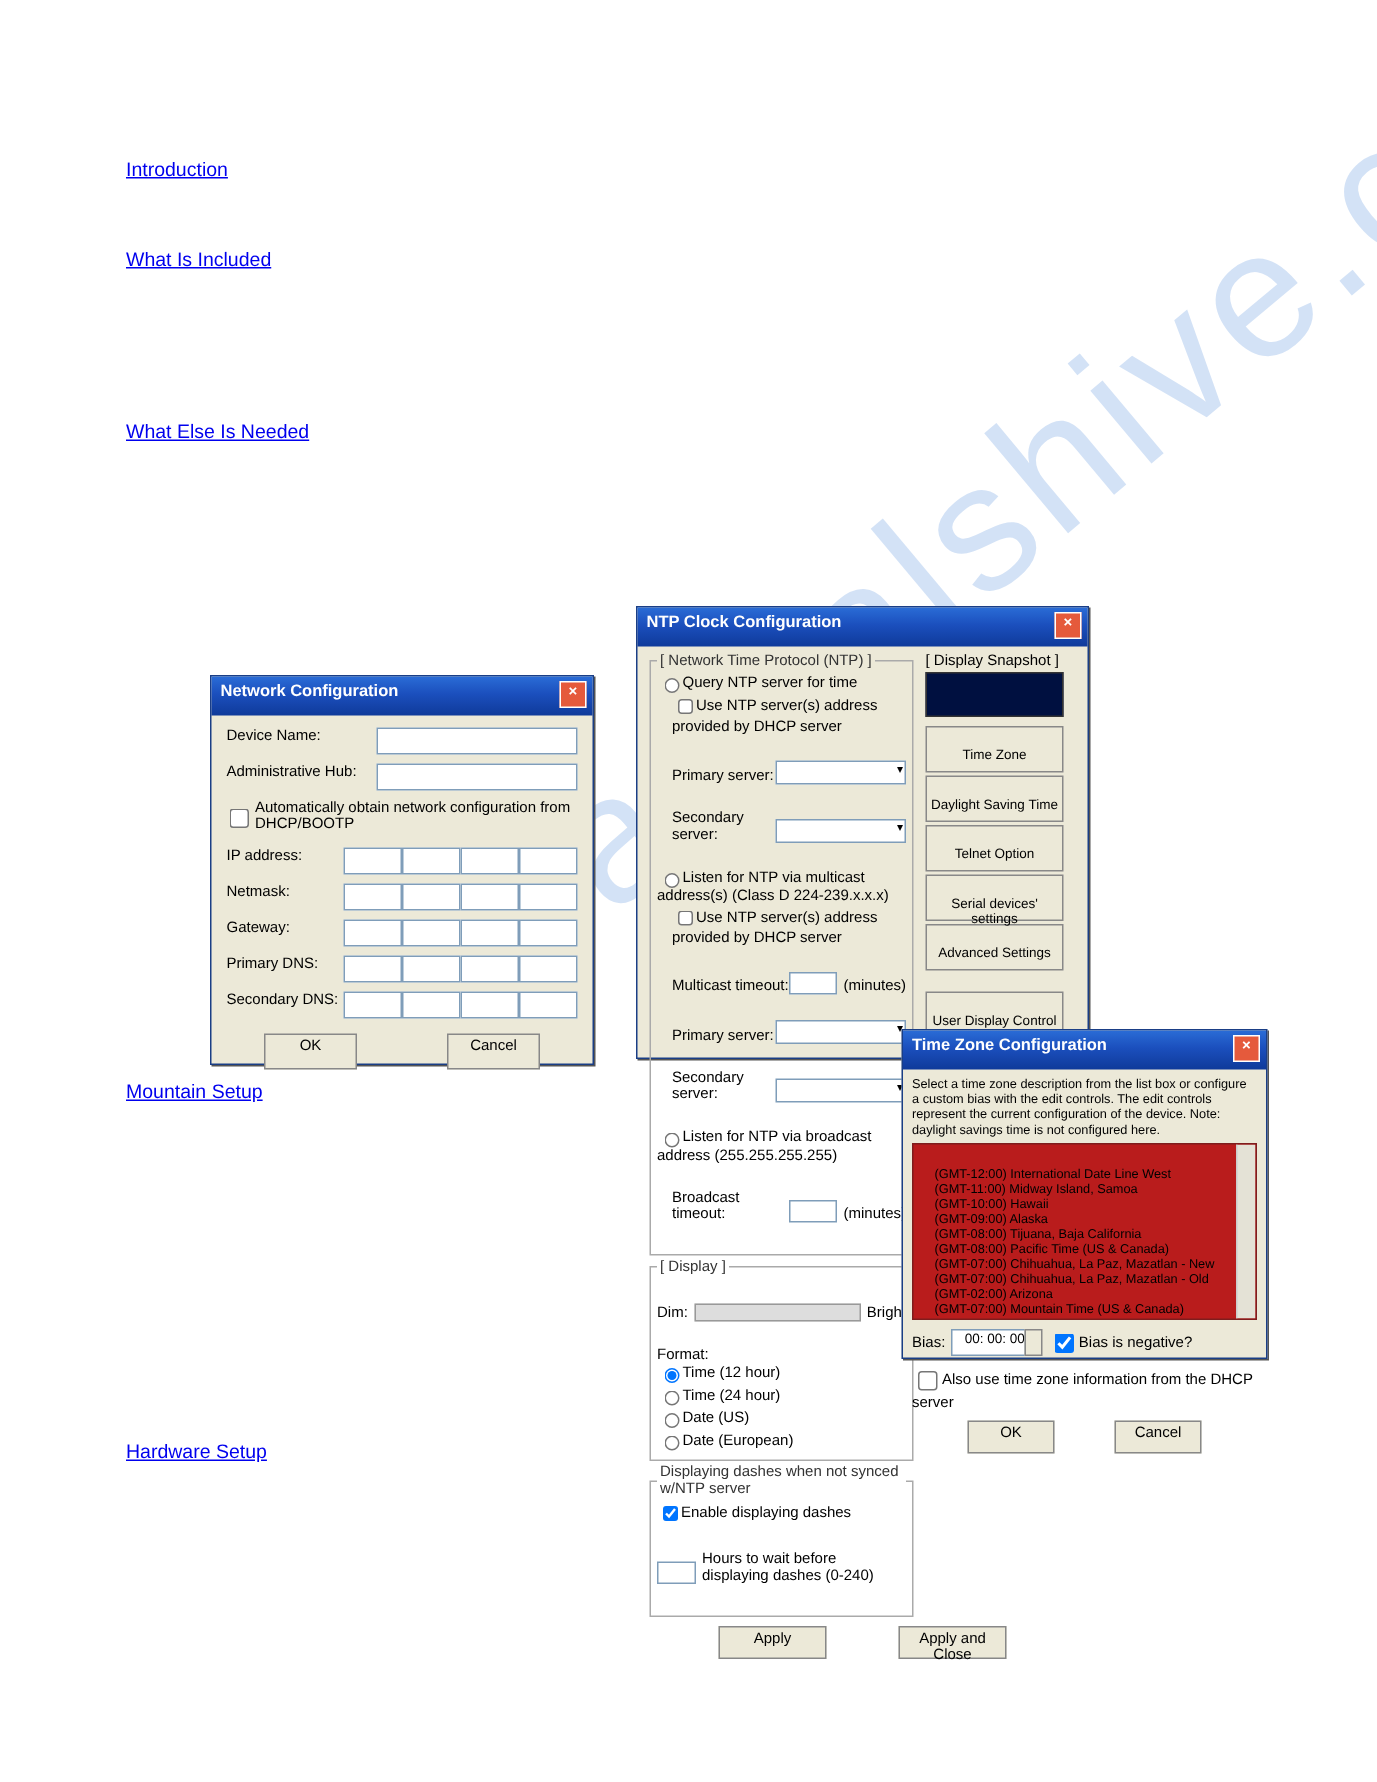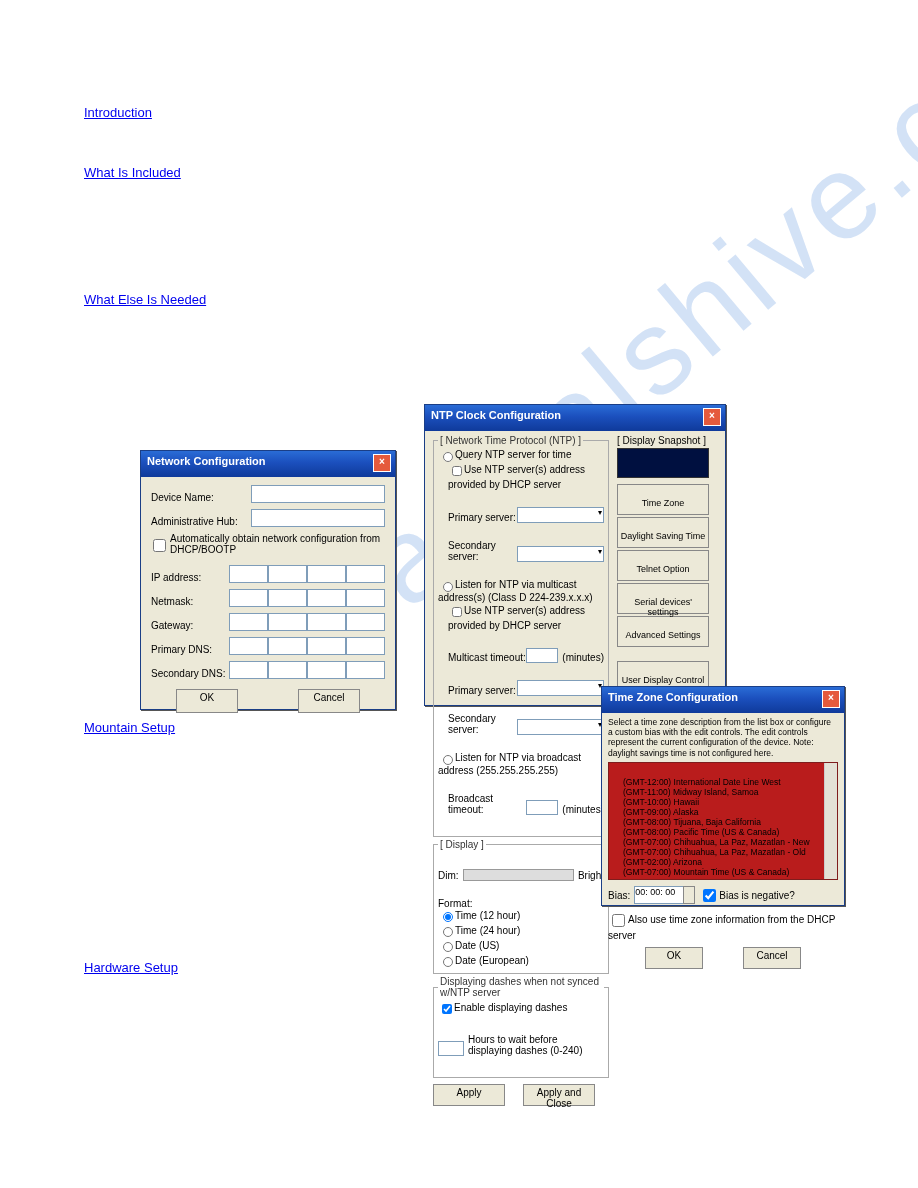--- a/index.html
+++ b/index.html
@@ -1,38 +1,38 @@
 <!DOCTYPE html>
 <html><head>
 <meta charset="utf-8">
 <style>
 body{margin:0;background:#fff;font-family:Tahoma,Arial,sans-serif;font-size:11px;color:#000;width:918px;height:1188px;position:relative}
 .page{position:relative;width:918px;height:1188px}
 .slink{color:#00e;text-decoration:underline;font-size:13px}
 .s1{position:absolute;left:84px;top:105px}
 .s2{position:absolute;left:84px;top:165px}
-.s3{position:absolute;left:84px;top:292px}
+.s3{position:absolute;left:84px;top:280px}
 .s4{position:absolute;left:84px;top:720px}
 .s5{position:absolute;left:84px;top:960px}
 .wm{position:absolute;left:180px;top:250px;font-size:120px;color:rgba(80,140,220,0.25);transform:rotate(-40deg);pointer-events:none;font-family:Arial;letter-spacing:6px}
 
 
 .win{position:absolute;background:#ece9d8;border:1px solid #1a3e86;box-shadow:1px 1px 0 #555}
 .tbar{height:22px;background:linear-gradient(#2a6cd6,#1b4fbd 45%,#0f3a9a);color:#fff;font-weight:bold;font-size:11px;padding:4px 6px 0;position:relative}
 .tclose{position:absolute;right:4px;top:3px;width:16px;height:16px;background:#e55a3c;border:1px solid #fff;color:#fff;font-weight:bold;font-size:10px;text-align:center;line-height:14px}
 .lbl{font-size:10px}
 .tb{border:1px solid #7f9db9;background:#fff;height:16px}
 .btn{background:#ece9d8;border:1px solid #888;font-size:10px;height:20px;text-align:center;padding-top:2px}
 fieldset{border:1px solid #aaa;margin:4px;padding:4px 6px 6px}
 legend{font-size:10px;color:#333}
 
 
 .nc{left:140px;top:450px;width:254px;height:258px}
 .nc .body{padding:8px 10px}
-.nc .row{display:flex;align-items:flex-end;margin-bottom:6px}
+.nc .row{display:flex;align-items:flex-start;margin-bottom:6px}
 .nc .row .lbl{width:100px}
 .nc .row .tb{flex:1}
 .nc .ipbox{display:flex;gap:0;flex:1}
 .nc .ipbox .tb{width:37px;text-align:center}
 .nc .chk{display:flex;align-items:flex-end;margin:6px 0 10px -2px}
 .nc .chk input{margin-right:4px}
 .nc .btns{display:flex;justify-content:center;gap:60px;margin-top:10px}
 .nc .btns .btn{width:60px}
 
 
@@ -44,34 +44,34 @@
 .ntp .row .tb{width:85px;height:13px}
 .ntp .drop{width:85px;height:14px;border:1px solid #7f9db9;background:#fff;position:relative}
 .ntp .drop::after{content:'▾';position:absolute;right:1px;top:0;font-size:8px}
 .ntp .chk{margin:1px 0}
 .ntp .chk input{width:10px;height:10px;vertical-align:middle;margin-right:2px}
 .ntp .sidebtn{width:90px;height:16px;font-size:9px;margin:2px 0;padding-top:13px}
 .ntp .snapshot{width:90px;height:28px;background:#001040;border:1px solid #333;margin:2px 0 6px}
 .ntp .cols{display:flex}
 .ntp .left{flex:1}
 .ntp .right{width:100px;padding:2px 4px}
-.ntp .btns{display:flex;gap:18px;padding:4px}
+.ntp .btns{display:flex;justify-content:center;gap:48px;padding:4px}
 .ntp .btns .btn{width:70px;height:18px}
 .ntp .radio{display:inline-flex;align-items:center;margin-right:8px}
 .ntp .radio input{width:10px;height:10px;margin-right:2px}
 
 
 .tz{left:601px;top:686px;width:242px;height:218px;font-size:9px}
 .tz .body{padding:4px 6px}
 .tz .intro{font-size:8.5px;line-height:1.2;margin-bottom:4px}
 .tz .listbox{border:1px solid #7f1d1d;background:#b91c1c;height:88px;overflow:hidden;padding:14px;position:relative}
 .tz .listbox .item{font-size:8.5px;white-space:nowrap}
 .tz .sb{position:absolute;right:0;top:0;bottom:0;width:12px;background:#e4e2d6;border-left:1px solid #ccc}
 .tz .biasrow{display:flex;align-items:center;margin:6px 0}
-.tz .biasrow .tb{width:48px;text-align:left}
+.tz .biasrow .tb{width:48px;text-align:right}
 .tz .biasrow .spin{width:10px;height:16px;border:1px solid #888;background:#ece9d8;margin-left:-1px}
 .tz .btns{display:flex;justify-content:center;gap:40px;margin-top:6px}
 .tz .btns .btn{width:56px;height:18px}
 </style>
 </head>
 <body>
 
 <div class="page">
   <div class="wm">manualshive.com</div>
 

